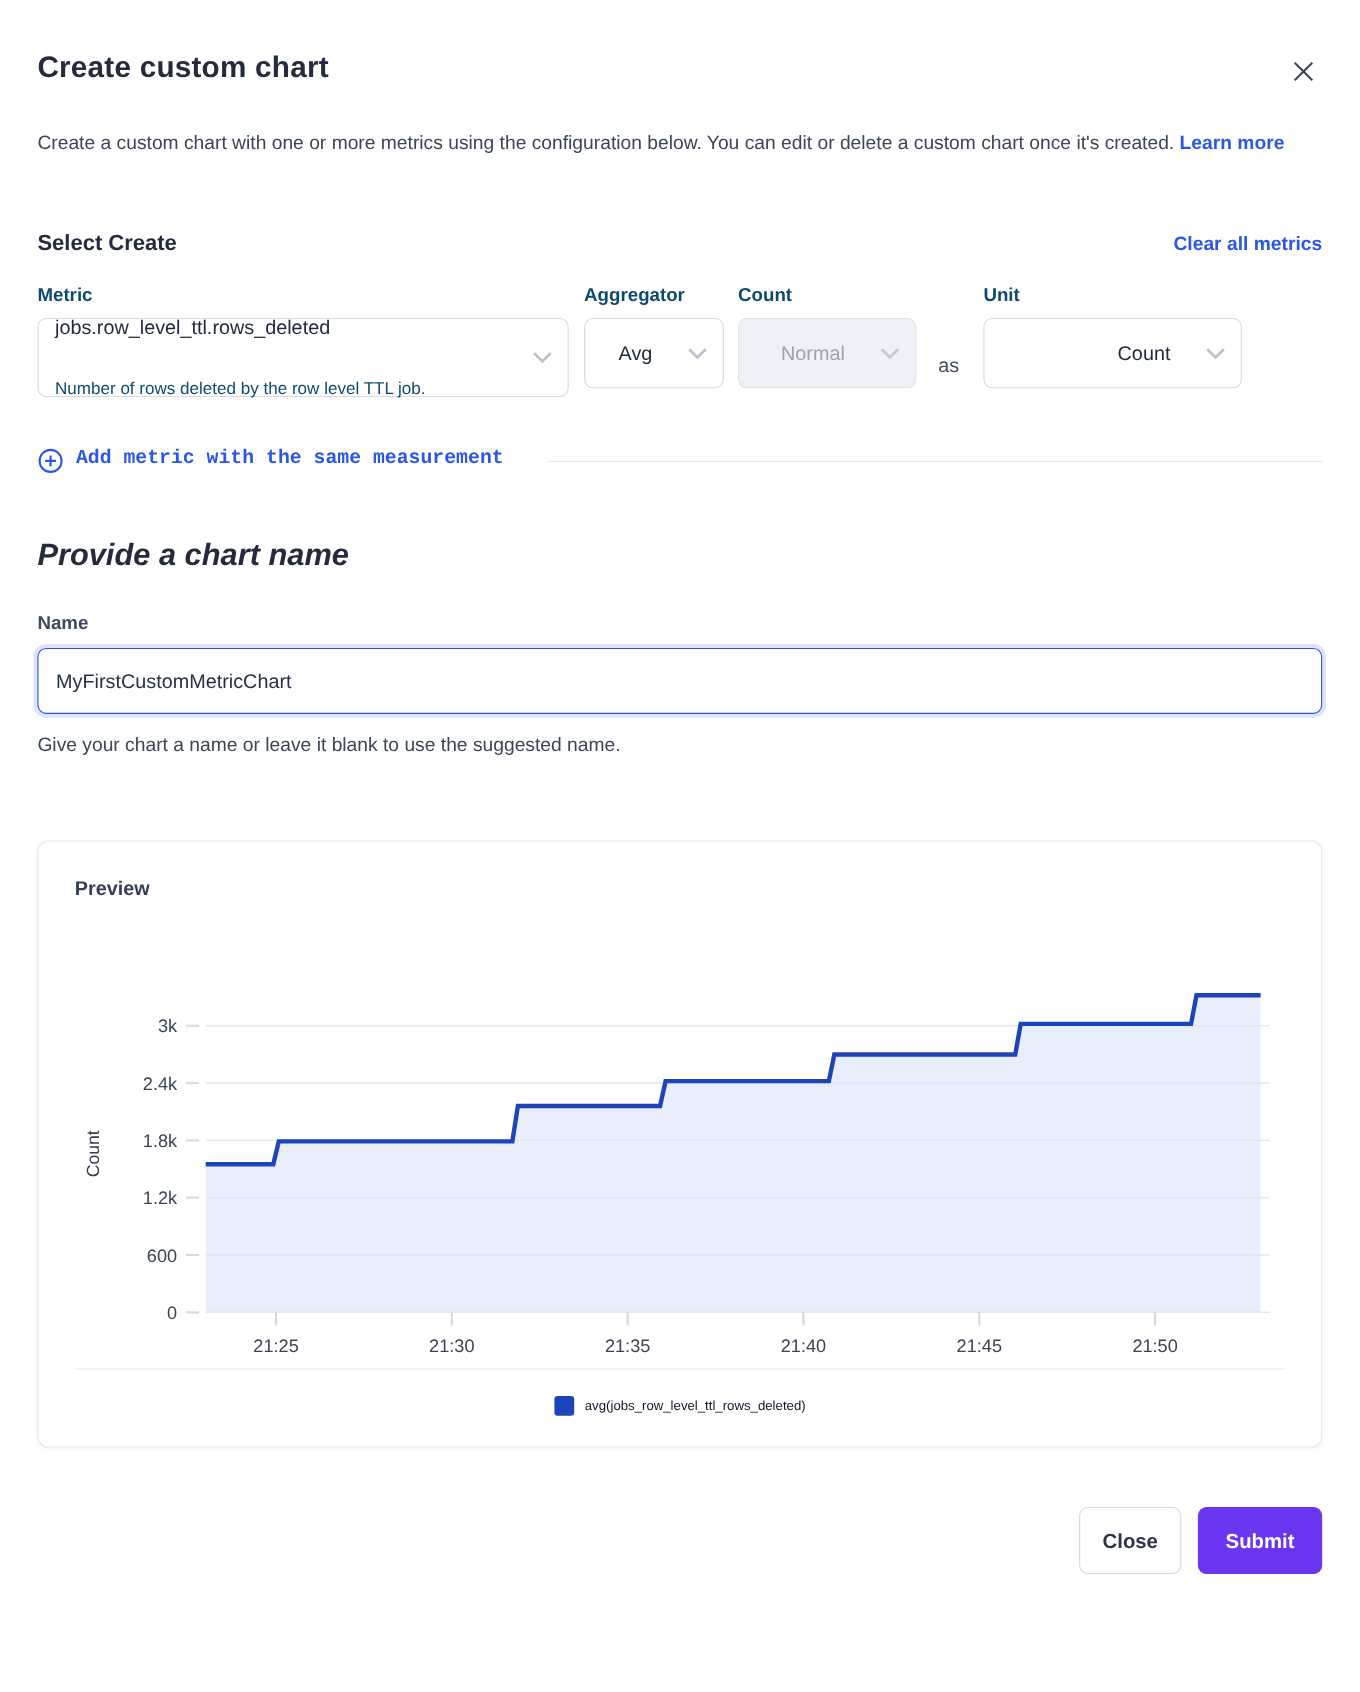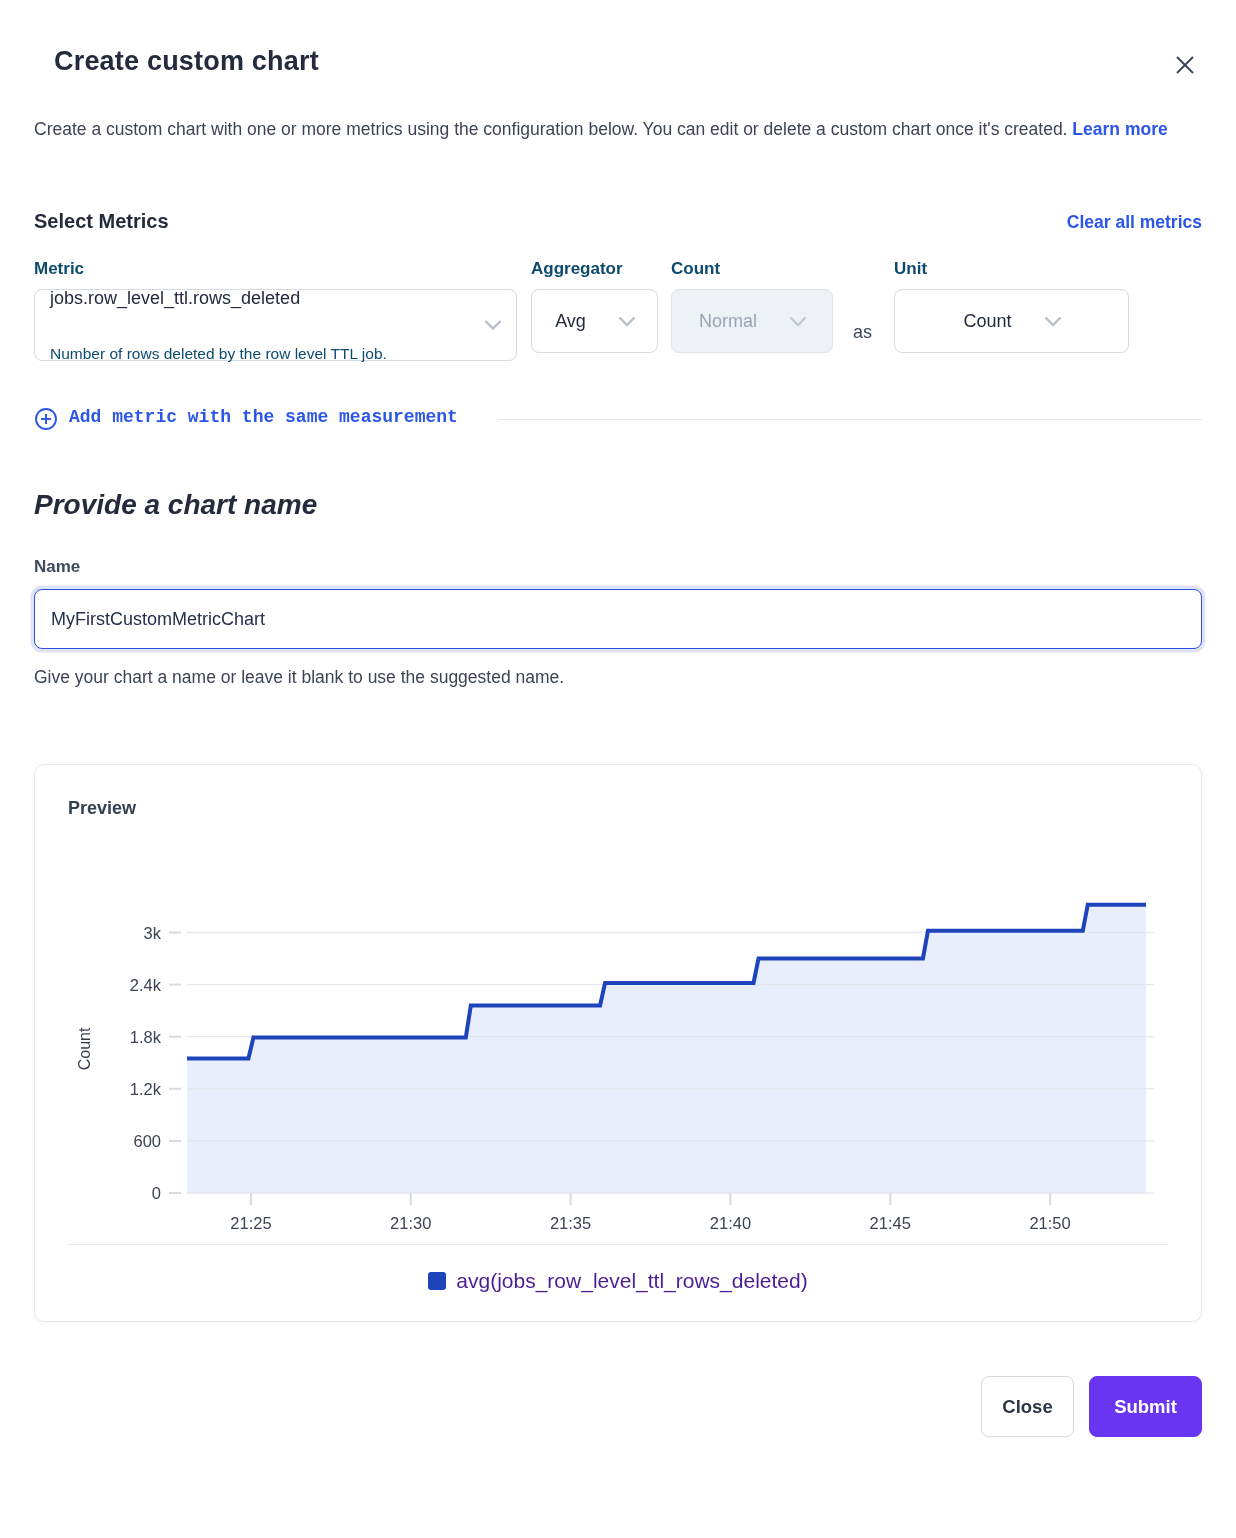--- a/index.html
+++ b/index.html
@@ -6,21 +6,21 @@
   html, body { background: #ffffff; }
   body {
     width: 1236px; height: 1538px; margin: 0 auto;
     font-family: "Liberation Sans", sans-serif;
     color: #3b4557;
     overflow: hidden;
   }
   .modal { padding: 34px 34px 0 34px; }
 
   
-  .modal-header { display: flex; justify-content: space-between; align-items: flex-start; margin-left: 20px; }
+  .modal-header { display: flex; justify-content: space-between; align-items: flex-start; }
   .modal-title { font-size: 27px; font-weight: 700; color: #242b3c; letter-spacing: .2px; padding-top: 12px; }
   .close-btn { background: none; border: none; cursor: pointer; padding: 6px; margin-top: 14px; line-height: 0; }
 
   .description { margin-top: 28px; font-size: 17.5px; line-height: 38px; color: #3b4557; max-width: 1150px; }
   a.link { color: #2c55e9; font-weight: 700; text-decoration: none; }
 
   
   .section-row { margin-top: 62px; display: flex; justify-content: space-between; align-items: baseline; }
   .section-heading { font-size: 20px; font-weight: 700; color: #242b3c; }
   .clear-link { font-size: 17.5px; }
@@ -31,21 +31,21 @@
     border: 1px solid #d6dae1; border-radius: 8px; background: #fff;
     display: flex; align-items: center; position: relative; cursor: pointer; gap: 32px;
   }
   .metric-col { width: 483px; margin-right: 14px; }
   .metric-box { height: 72px; flex-direction: column; align-items: flex-start; justify-content: center; padding: 0 40px 0 15px; }
   .metric-main { font-size: 18px; color: #212b3d; }
   .metric-desc { font-size: 15.5px; color: #0c4a6e; margin-top: 4px; }
   .agg-col { width: 127px; margin-right: 13px; }
   .rate-col { width: 162px; }
   .unit-col { width: 235px; }
-  .simple-box { height: 64px; justify-content: center; padding: 0 14px 0 16px; font-size: 18px; color: #212b3d; }
+  .simple-box { height: 64px; justify-content: flex-end; padding: 0 14px 0 16px; font-size: 18px; color: #212b3d; }
   .disabled-box { background: #eef1f5; border-color: #dfe3ea; color: #9aa4b3; cursor: default; }
   .chevron { position: absolute; right: 14px; top: 50%; transform: translateY(-50%); line-height: 0; }
   .simple-box .chevron { position: static; transform: none; }
   .as-col { align-self: flex-end; padding: 0 22px 18px 20px; font-size: 18px; color: #3d4a5e; }
 
   .add-metric-row { margin-top: 46px; display: flex; align-items: center; }
   .add-metric-link { display: flex; align-items: flex-start; gap: 11px; font-size: 18px; font-weight: 700; color: #2c55e9; text-decoration: none; white-space: nowrap; font-family: Liberation Mono, monospace; }
   .add-divider { flex: 1; height: 1px; background: #e3e6ea; margin-left: 40px; }
 
   
@@ -63,21 +63,21 @@
   .preview-card {
     margin-top: 76px; border: 1px solid #e5e8ec; border-radius: 10px; background: #fff;
     box-shadow: 0 1px 4px rgba(20,30,50,0.05); padding: 33px 33px 0 33px;
   }
   .preview-heading { font-size: 18px; font-weight: 700; color: #333f52; }
   .chart-wrap { margin-top: 14px; }
   .chart-wrap svg { display: block; }
   .legend-divider { height: 1px; background: #e7eaee; margin-top: 4px; }
   .legend-row { display: flex; justify-content: center; align-items: center; gap: 10px; padding: 24px 0 28px 0; }
   .legend-swatch { width: 18px; height: 18px; border-radius: 3px; }
-  .legend-label { font-size: 21px; color: #4c1d95; }
+  .legend-label { font-size: 12px; color: #0f172a; }
 
   
   .footer { display: flex; justify-content: flex-end; gap: 15px; margin-top: 54px; padding-bottom: 36px; }
   .btn { height: 61px; border-radius: 8px; font-family: "Liberation Sans", sans-serif; font-size: 18.5px; font-weight: 700; cursor: pointer; }
   .btn-close { width: 93px; background: #fff; border: 1px solid #d5d9e0; color: #2c3648; }
   .btn-submit { width: 113px; background: #6935f0; border: 1px solid #6935f0; color: #ffffff; }
 </style>
 </head>
 <body>
 
@@ -92,21 +92,21 @@
       </svg>
     </button>
   </div>
 
   <p class="description">
     <span>Create a custom chart with one or more metrics using the configuration below. You can edit or delete a custom chart once it's created.</span>
     <a class="link" href="#">Learn more</a>
   </p>
 
   <div class="section-row">
-    <h2 class="section-heading">Select Metrics</h2>
+    <h2 class="section-heading">Select Create</h2>
     <a class="link clear-link" href="#">Clear all metrics</a>
   </div>
 
   <div class="metrics-row">
     <div class="metric-col">
       <div class="field-label">Metric</div>
       <div class="select-box metric-box">
         <div class="metric-main">jobs.row_level_ttl.rows_deleted</div>
         <div class="metric-desc">Number of rows deleted by the row level TTL job.</div>
         <span class="chevron">

